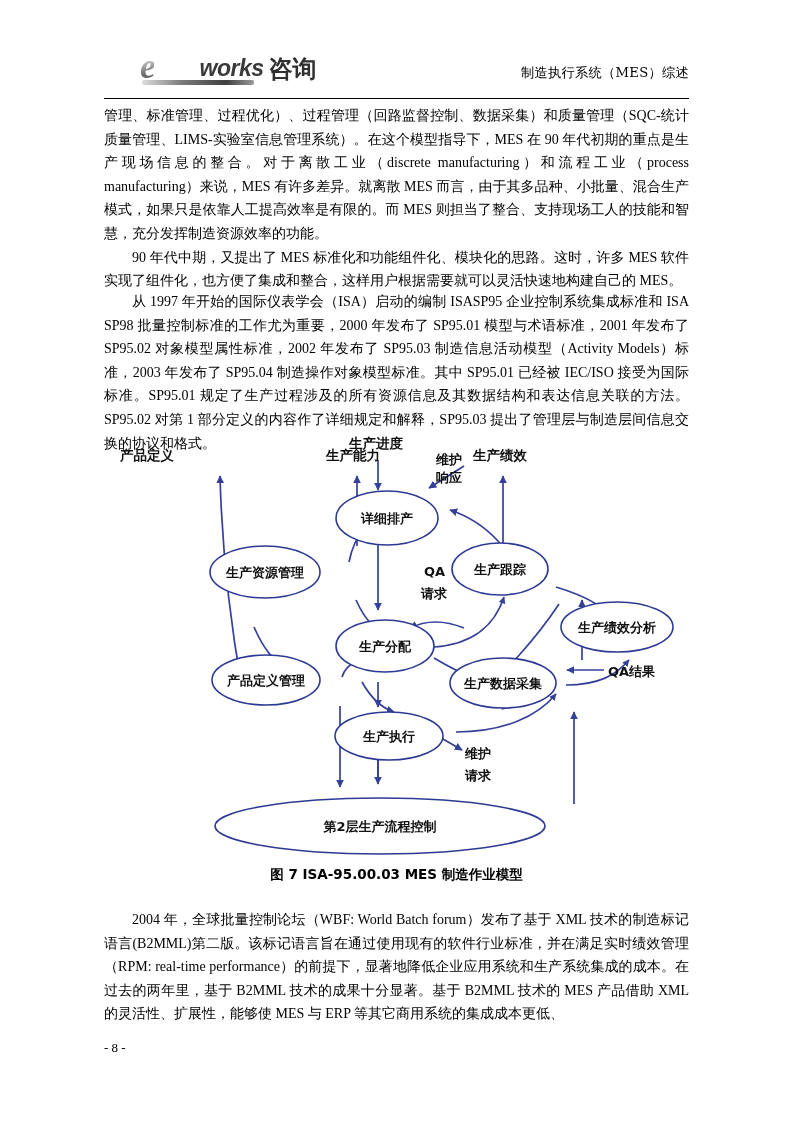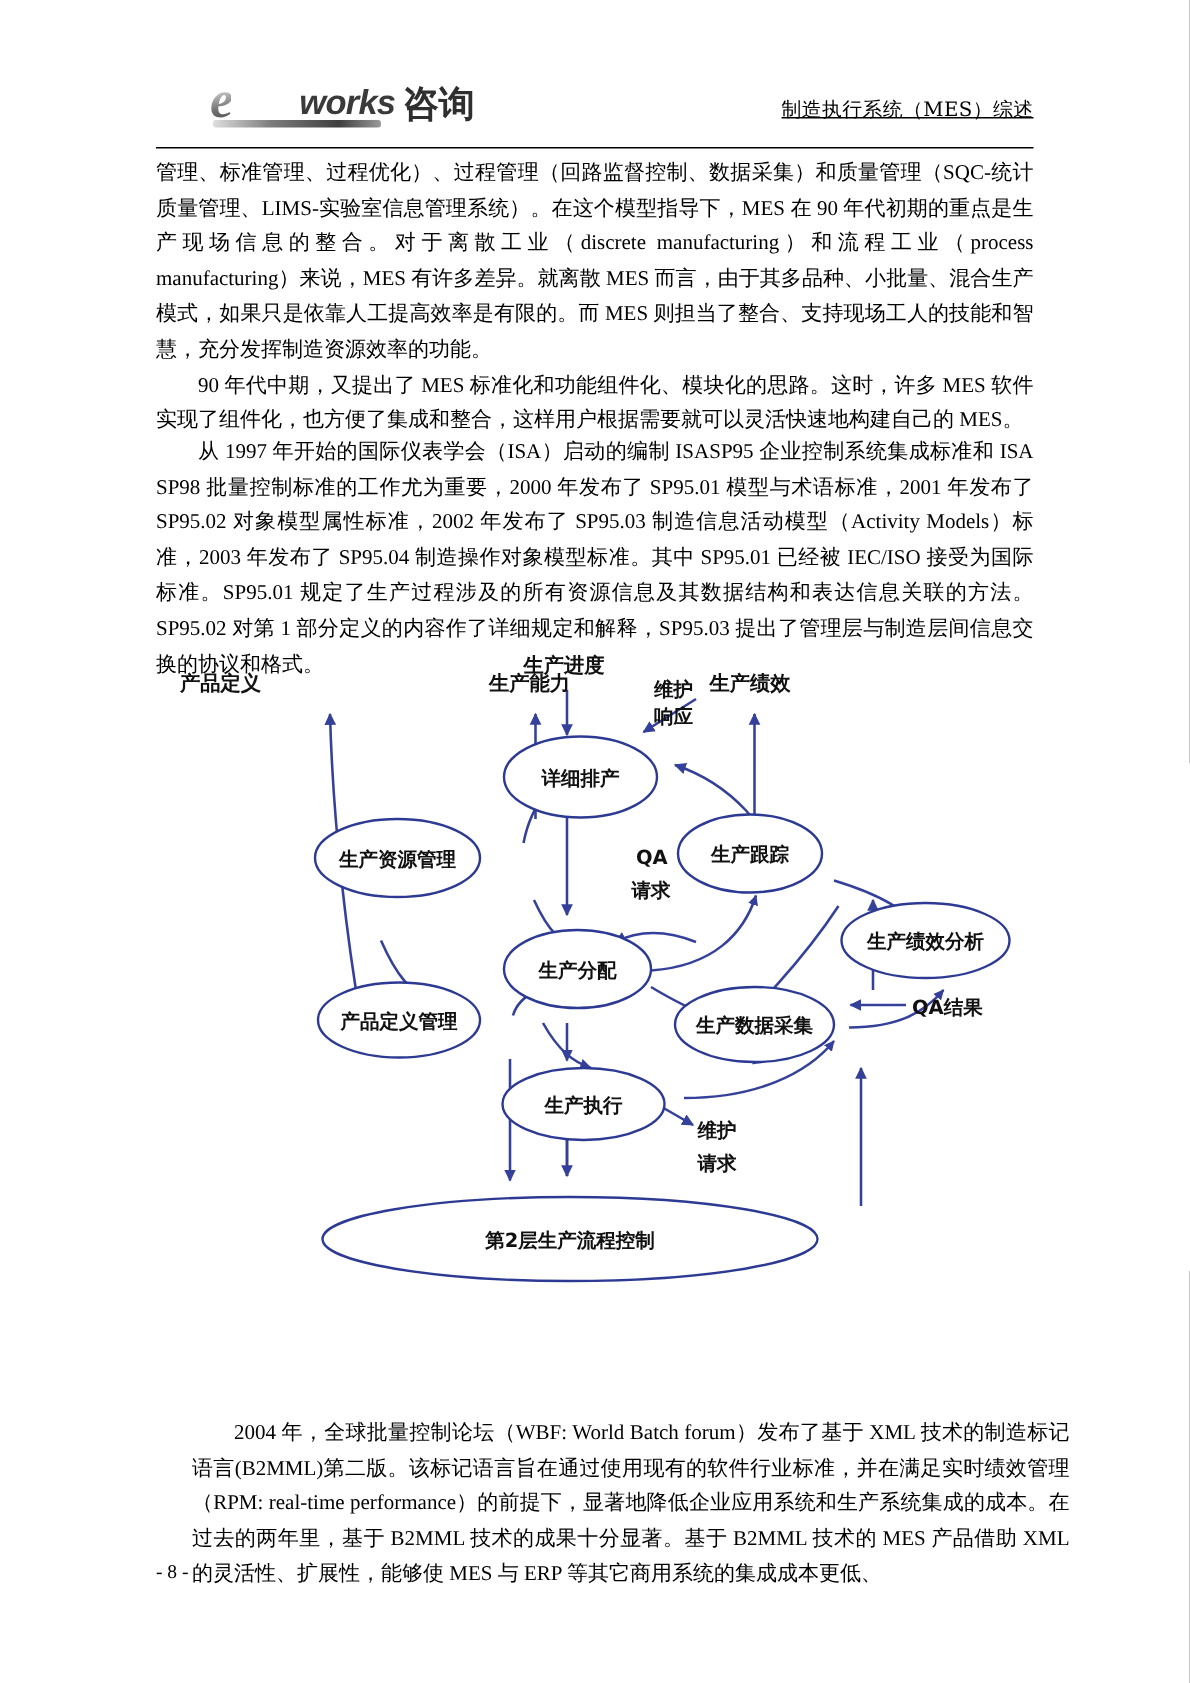--- a/index.html
+++ b/index.html
@@ -81,21 +81,20 @@
   }
   .header-title {
     position: absolute;
     right: 0;
     top: 22px;
     font-family: "DejaVu Serif", "Liberation Serif", serif;
     font-size: 13.2px;
     letter-spacing: 0.3px;
     color: #000;
     white-space: nowrap;
-    text-decoration: underline;
   }
   .header-rule {
     position: absolute;
     left: 104px;
     top: 98px;
     width: 585px;
     height: 1px;
     background: #000;
   }
 
@@ -137,21 +136,21 @@
     left: 104px;
     top: 866px;
     width: 585px;
     text-align: center;
     font-family: "DejaVu Sans", "Liberation Sans", sans-serif;
     font-weight: bold;
     font-size: 13.5px;
     color: #000;
   }
 
-  #para-block-3 { top: 944px; margin-left: 24px; }
+  #para-block-3 { top: 908px; }
 
   
   .footer {
     position: absolute;
     left: 104px;
     top: 1040px;
     width: 585px;
     font-size: 13px;
     color: #000;
     font-family: "Liberation Serif", serif;
@@ -334,20 +333,21 @@
       <text class="edge-label" x="332" y="32">维护</text>
       <text class="edge-label" x="332" y="50">响应</text>
       <text class="edge-label" x="320" y="144">QA</text>
       <text class="edge-label" x="317" y="166">请求</text>
       <text class="edge-label" x="361" y="326">维护</text>
       <text class="edge-label" x="361" y="348">请求</text>
       <text class="edge-label" x="504" y="244">QA结果</text>
     </svg>
   </div>
 
+  <div class="fig-caption">图 7 ISA-95.00.03 MES 制造作业模型</div>
 
   <div class="body-text" id="para-block-3">
     <p class="indent">2004 年，全球批量控制论坛（WBF: World Batch forum）发布了基于 XML 技术的制造标记语言(B2MML)第二版。该标记语言旨在通过使用现有的软件行业标准，并在满足实时绩效管理（RPM: real-time performance）的前提下，显著地降低企业应用系统和生产系统集成的成本。在过去的两年里，基于 B2MML 技术的成果十分显著。基于 B2MML 技术的 MES 产品借助 XML 的灵活性、扩展性，能够使 MES 与 ERP 等其它商用系统的集成成本更低、</p>
   </div>
 
   <div class="footer">
     <span>- 8 -</span>
   </div>
 
 </div>

